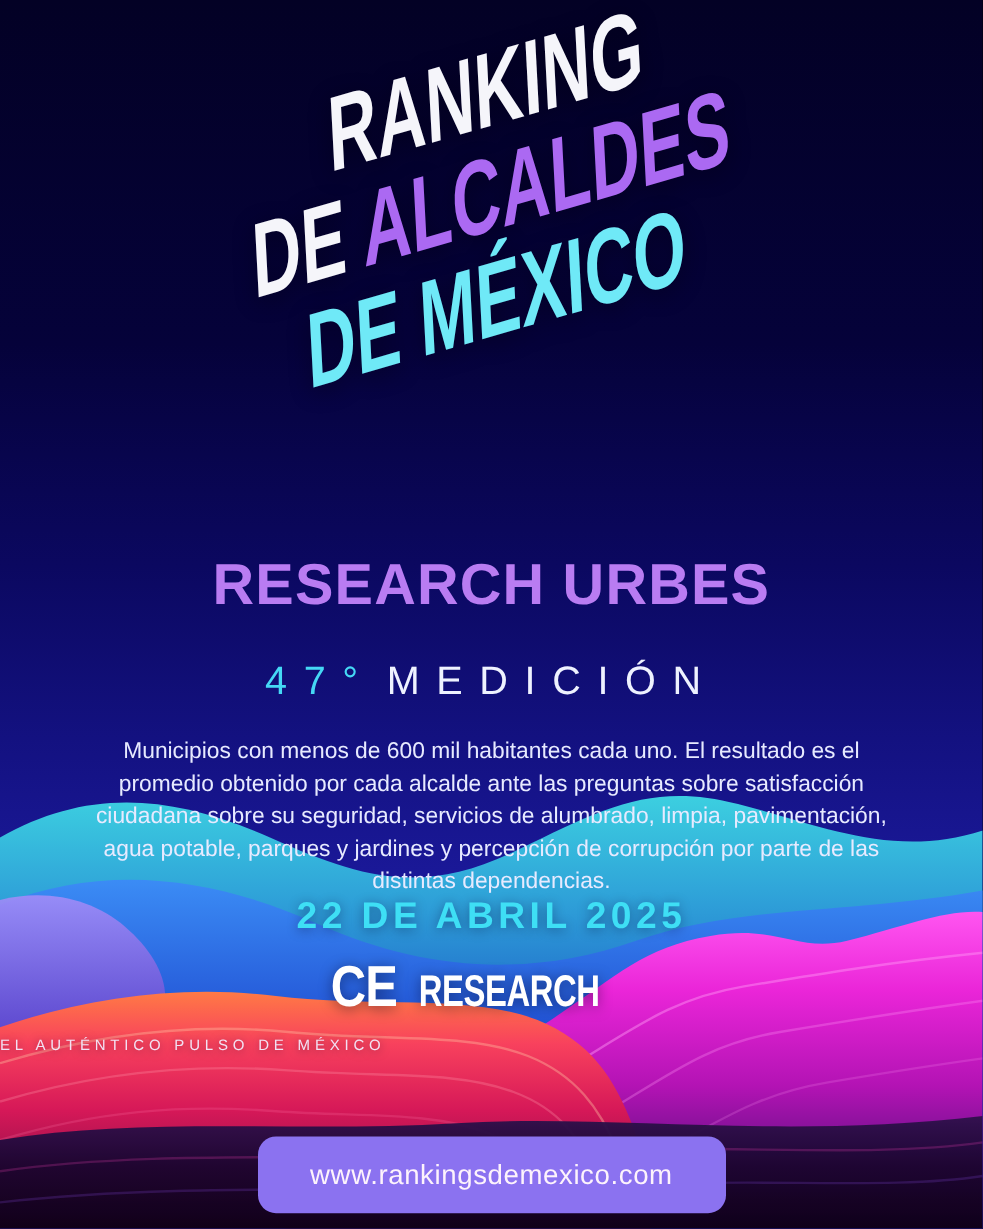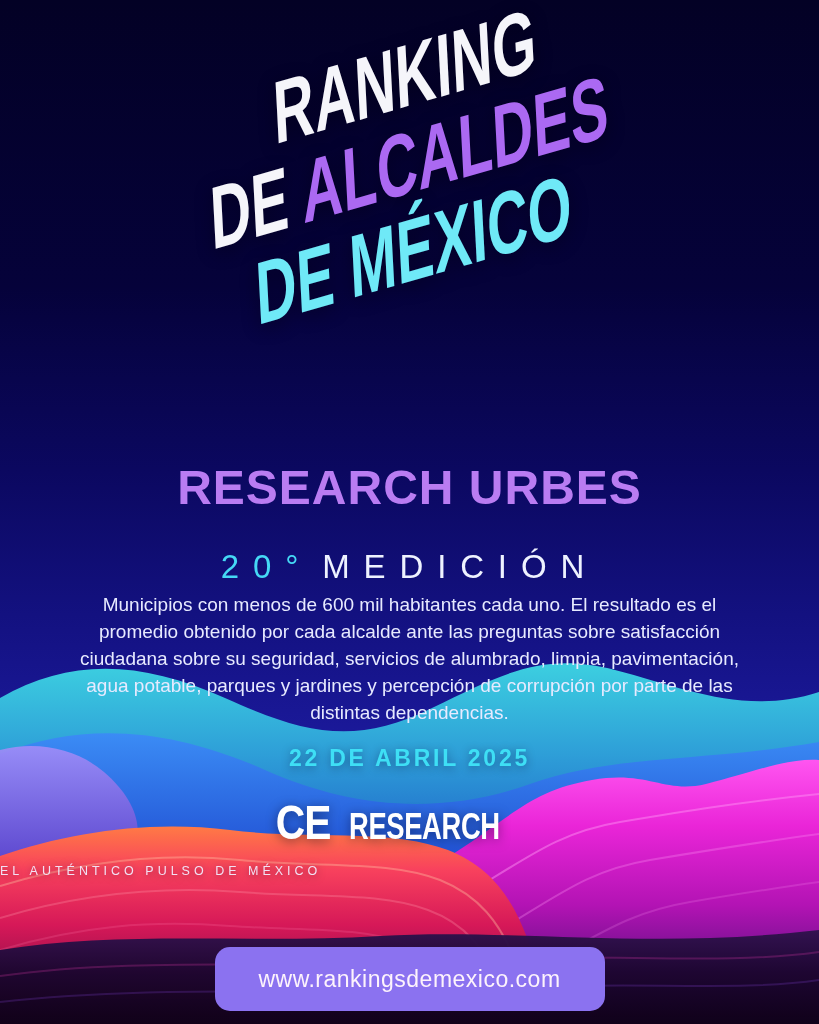--- a/index.html
+++ b/index.html
@@ -66,37 +66,37 @@
     font-weight: 400;
     letter-spacing: 0.42em;
     z-index: 3;
   }
   .edition-number { color: var(--edition_cyan); margin-right: 0.3em; }
   .edition-word { color: var(--edition_white); }
 
   
   .description {
     position: absolute;
-    top: 592px;
+    top: 614px;
     left: 50%;
     transform: translateX(-50%);
     width: 676px;
     text-align: center;
     font-size: 19px;
     line-height: 1.42;
     color: var(--description_text);
     z-index: 3;
   }
 
   
   .date {
     position: absolute;
     top: 745px; left: 0; right: 0;
     text-align: center;
-    font-size: 23px;
+    font-size: 31px;
     font-weight: 700;
     letter-spacing: 0.12em;
     color: var(--date_cyan);
     z-index: 3;
     text-shadow: 0 2px 10px rgba(0,0,40,0.4);
   }
 
   
   .logo-row {
     position: absolute;
@@ -243,21 +243,21 @@
       <span class="hero-line">
         <span class="hero-word-de">DE</span><span class="hero-word-alcaldes">ALCALDES</span>
       </span>
       <span class="hero-line hero-line-mexico">DE MÉXICO</span>
     </div>
   </div>
 
   <div class="category">RESEARCH URBES</div>
 
   <div class="edition">
-    <span class="edition-number">20°</span><span class="edition-word">MEDICIÓN</span>
+    <span class="edition-number">47°</span><span class="edition-word">MEDICIÓN</span>
   </div>
 
   <p class="description">Municipios con menos de 600 mil habitantes cada uno. El resultado es el promedio obtenido por cada alcalde ante las preguntas sobre satisfacción ciudadana sobre su seguridad, servicios de alumbrado, limpia, pavimentación, agua potable, parques y jardines y percepción de corrupción por parte de las distintas dependencias.</p>
 
   <div class="date">22 DE ABRIL 2025</div>
 
   <div class="logo-row">
     <span class="logo-prefix">CE</span>
     <span class="logo-word">RESEARCH</span>
   </div>

